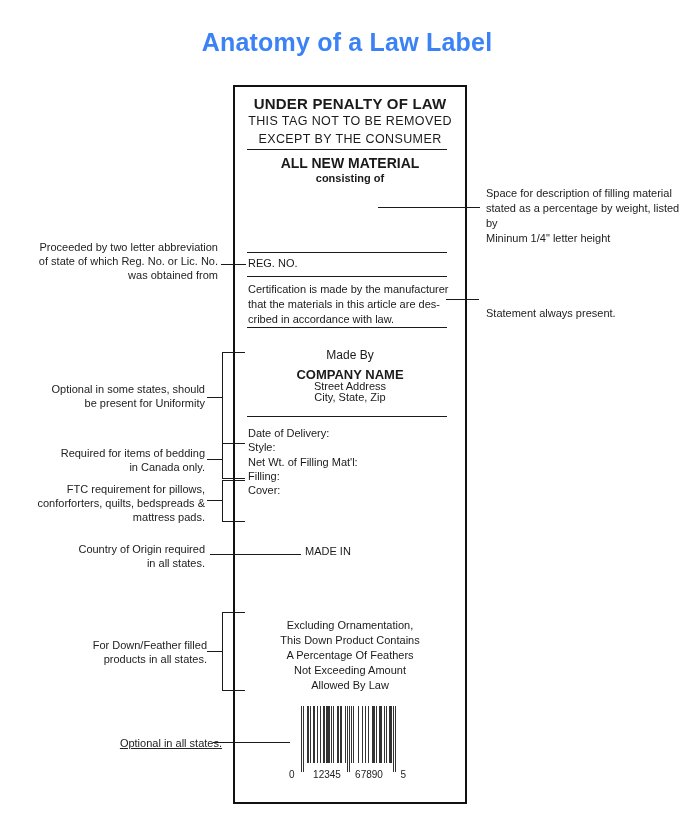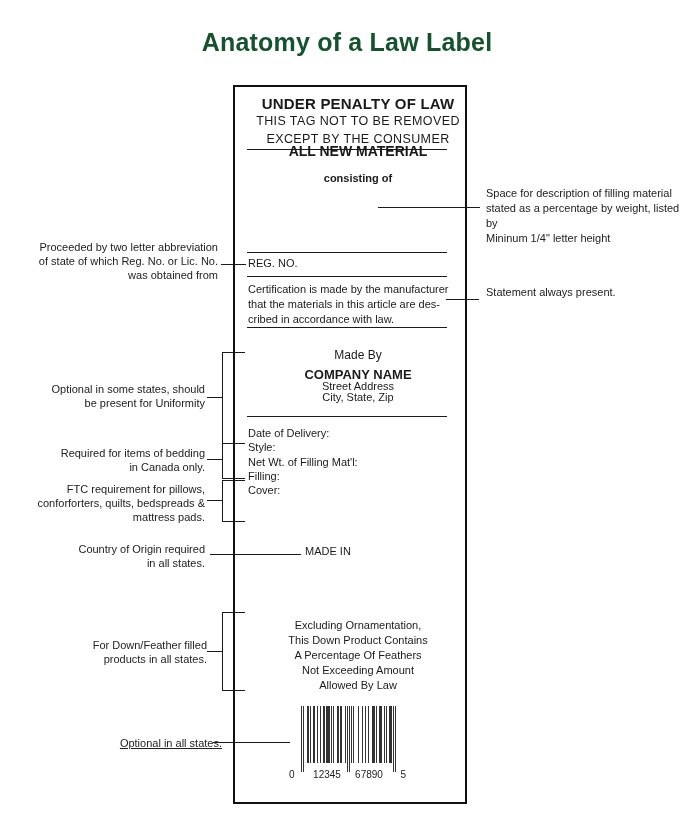--- a/index.html
+++ b/index.html
@@ -2,28 +2,28 @@
 <html><head>
 <meta charset="utf-8">
 <style>
   html,body { margin:0; padding:0; background:#fff; }
   .stage {
     position:relative; width:694px; height:821px; background:#fff;
     font-family:"Liberation Sans", sans-serif; color:#1a1a1a; overflow:hidden;
   }
   .page-title {
     position:absolute; top:28px; left:0; width:694px; text-align:center;
-    font-size:25px; font-weight:bold; color:#14532d; letter-spacing:0.2px;
+    font-size:25px; font-weight:bold; color:#3b82f6; letter-spacing:0.2px;
   }
   .label-box {
     position:absolute; left:233px; top:85px; width:230px; height:715px;
     border:2px solid #111; background:#fff;
   }
   .lb { position:absolute; left:0; width:100%; }
-  .center { text-align:center;padding-left:8px; }
+  .center { text-align:center; }
   .upl-heading { font-size:15px; font-weight:bold; letter-spacing:0.2px; }
   .upl-sub { font-size:12.5px; letter-spacing:0.4px; }
   .anm-heading { font-size:14px; font-weight:bold; }
   .anm-sub { font-size:11px; font-weight:bold; }
   .rule { position:absolute; height:1px; background:#1a1a1a; }
   .small { font-size:11px; }
   .leftcol { left:13px; width:205px; text-align:left; }
   .cert { line-height:15px; }
   .made-by { font-size:12px; }
   .company { font-size:13px; font-weight:bold; }
@@ -52,21 +52,21 @@
 
   <div class="page-title">Anatomy of a Law Label</div>
 
   <div class="label-box">
     <div class="lb center upl-heading" style="top:8px;">UNDER PENALTY OF LAW</div>
     <div class="lb center upl-sub" style="top:27px;">THIS TAG NOT TO BE REMOVED</div>
     <div class="lb center upl-sub" style="top:45px;">EXCEPT BY THE CONSUMER</div>
 
     <div class="rule" style="top:62px; left:12px; width:200px;"></div>
 
-    <div class="lb center anm-heading" style="top:56px;">ALL NEW MATERIAL</div>
+    <div class="lb center anm-heading" style="top:68px;">ALL NEW MATERIAL</div>
     <div class="lb center anm-sub" style="top:85px;">consisting of</div>
 
     <div class="rule" style="top:165px; left:12px; width:200px;"></div>
 
     <div class="lb leftcol small" style="top:170px;">REG. NO.</div>
 
     <div class="rule" style="top:189px; left:12px; width:200px;"></div>
 
     <div class="lb leftcol small cert" style="top:195px;">
       <div>Certification is made by the manufacturer</div>
@@ -176,21 +176,21 @@
   <div class="ann ann-left" style="top:736px; right:472px; width:160px;text-decoration:underline;">
     <div>Optional in all states.</div>
   </div>
 
   <div class="ann ann-right" style="top:186px; left:486px; width:205px;">
     <div>Space for description of filling material</div>
     <div>stated as a percentage by weight, listed by</div>
     <div>Mininum 1/4" letter height</div>
   </div>
 
-  <div class="ann ann-right" style="top:285px; left:486px; width:200px;">
+  <div class="ann ann-right" style="top:306px; left:486px; width:200px;">
     <div>Statement always present.</div>
   </div>
 
   <div class="hline" style="top:207px; left:378px; width:102px;"></div>
   <div class="hline" style="top:264px; left:221px; width:25px;"></div>
   <div class="hline" style="top:299px; left:446px; width:33px;"></div>
   <div class="hline" style="top:554px; left:210px; width:91px;"></div>
   <div class="hline" style="top:742px; left:213px; width:77px;"></div>
 
   <div class="vline" style="top:352px; left:222px; height:91px;"></div>

